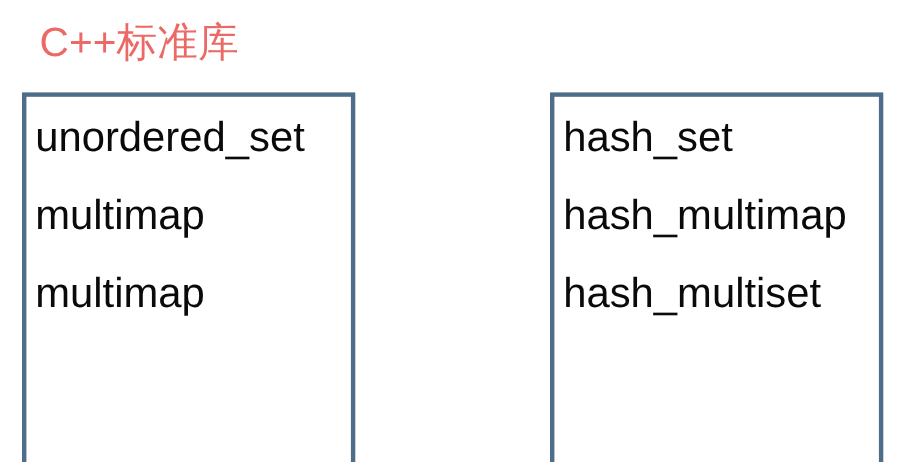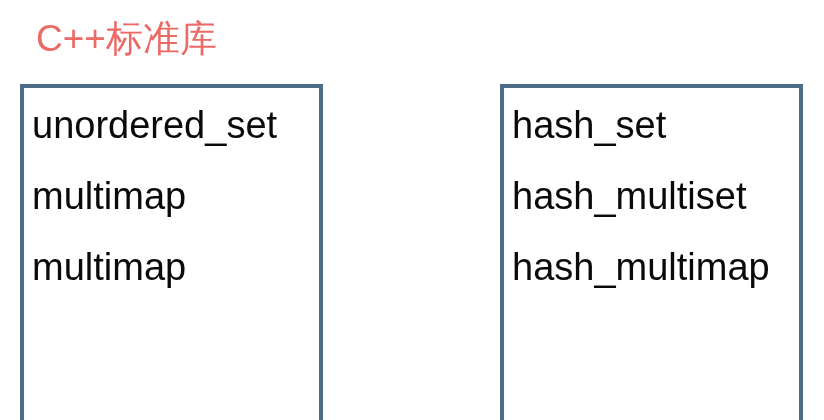--- a/index.html
+++ b/index.html
@@ -58,17 +58,17 @@
 
 
   <div class="container-box left">
     <div class="list-item">unordered_set</div>
     <div class="list-item">multimap</div>
     <div class="list-item">multimap</div>
   </div>
 
   <div class="container-box right">
     <div class="list-item">hash_set</div>
+    <div class="list-item">hash_multimap</div>
     <div class="list-item">hash_multiset</div>
-    <div class="list-item">hash_multimap</div>
   </div>
 
 </div>
 
 </body></html>

